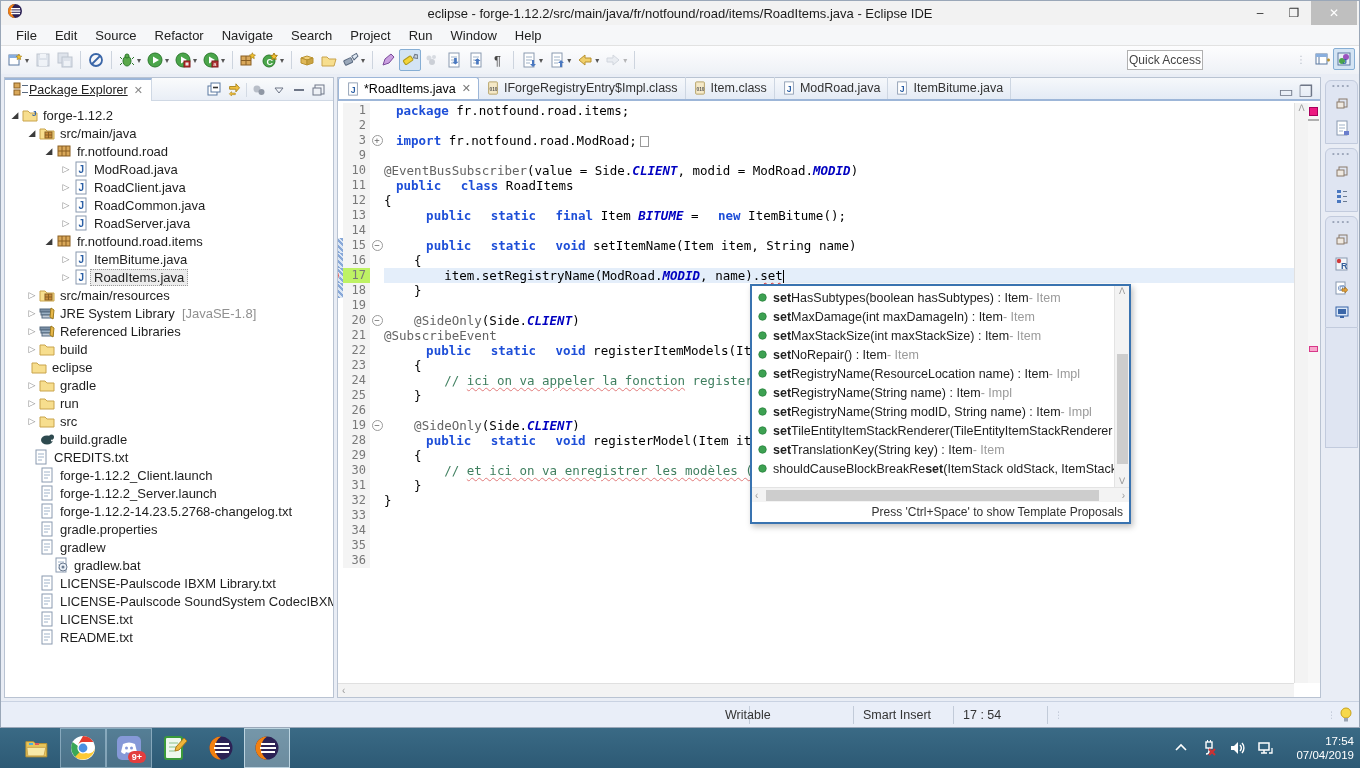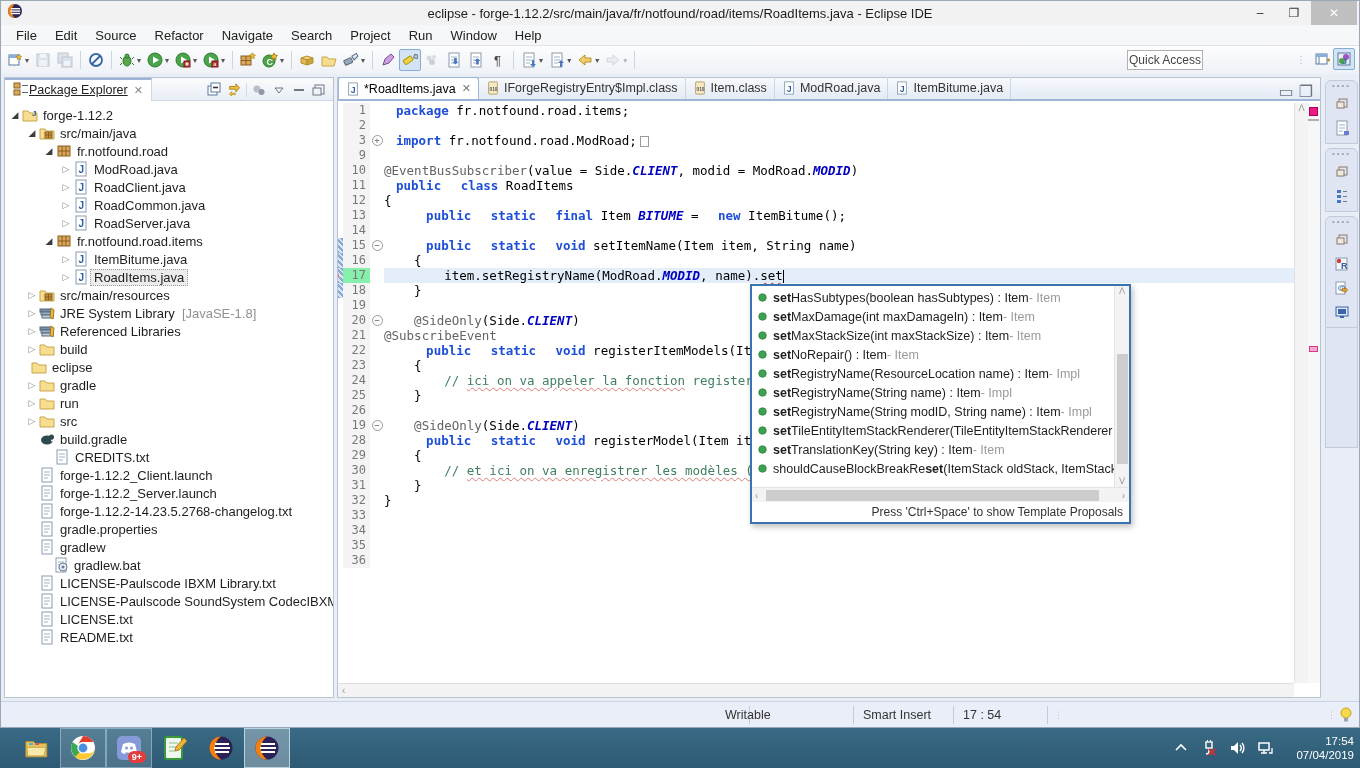--- a/index.html
+++ b/index.html
@@ -56,21 +56,21 @@
   .edtab.active { background:#fff; border:1px solid #9db6d8; border-bottom:none; border-radius:3px 3px 0 0; color:#000; }
   .edtab .x { margin-left:6px; color:#777; font-size:11px; }
   .edtab .icn { margin-right:4px; display:flex; }
   .edtools { position:absolute; right:4px; top:3px; display:flex; color:#6e7687; }
 
   .codewrap { position:absolute; top:25px; left:0; right:26px; bottom:14px; background:#fff; overflow:hidden; font-family:"DejaVu Sans Mono",monospace; font-size:12.5px; line-height:15px; }
   .cline { height:15px; display:flex; white-space:pre; position:relative; }
   .cline .chg { width:5px; flex:0 0 5px; }
   .cline.changed .chg { background:repeating-linear-gradient(45deg,#88a8d8 0 2px,#dbe6f4 2px 4px); }
   .cline .num { width:27px; flex:0 0 27px; text-align:right; padding-right:4px; color:#787878; background:#f4f4f4; font-size:12px; position:relative; }
-  .cline.errline .num { background:#86efac; }
+  .cline.errline .num { background:#bef264; }
   .cline .fold { width:14px; flex:0 0 14px; text-align:center; color:#848484; font-size:9px; line-height:15px; }
   .cline .ctext { flex:1; }
   .cline.cur .ctext { background:#e4eefa; }
   .errmark { position:absolute; left:-16px; top:1px; }
   .k { color:#1d4ed8; font-weight:bold;margin-left:12px; }
   .p { color:#000;margin-top:32px; }
   .a { color:#646464; }
   .f { color:#0000c0; font-style:italic; font-weight:bold; }
   .c { color:#3f7f5f; }
   .cs { color:#3f7f5f; text-decoration:underline wavy #e07a7a 1px; text-underline-offset:2px; }
@@ -618,21 +618,21 @@
             <span class="arr"></span>
             <span class="ticn">
               <svg width="16" height="16" viewBox="0 0 16 16">
                 <ellipse cx="8" cy="9" rx="6" ry="4.5" fill="#2e4a4f"></ellipse>
                 <circle cx="12.5" cy="6" r="2.5" fill="#2e4a4f"></circle>
                 <circle cx="13" cy="9.5" r="1" fill="#fff"></circle>
               </svg>
             </span>
             <span class="lbl">build.gradle</span>
           </div>
-          <div class="trow" style="padding-left: 36px;">
+          <div class="trow" style="padding-left: 15px;">
             <span class="arr"></span>
             <span class="ticn">
               <svg width="16" height="16" viewBox="0 0 16 16">
                 <rect x="3" y="1" width="10" height="14" fill="#fff" stroke="#8a9ab0"></rect>
                 <line x1="5" y1="5" x2="11" y2="5" stroke="#9fb2c8"></line>
                 <line x1="5" y1="8" x2="11" y2="8" stroke="#9fb2c8"></line>
                 <line x1="5" y1="11" x2="9" y2="11" stroke="#9fb2c8"></line>
               </svg>
             </span>
             <span class="lbl">CREDITS.txt</span>

